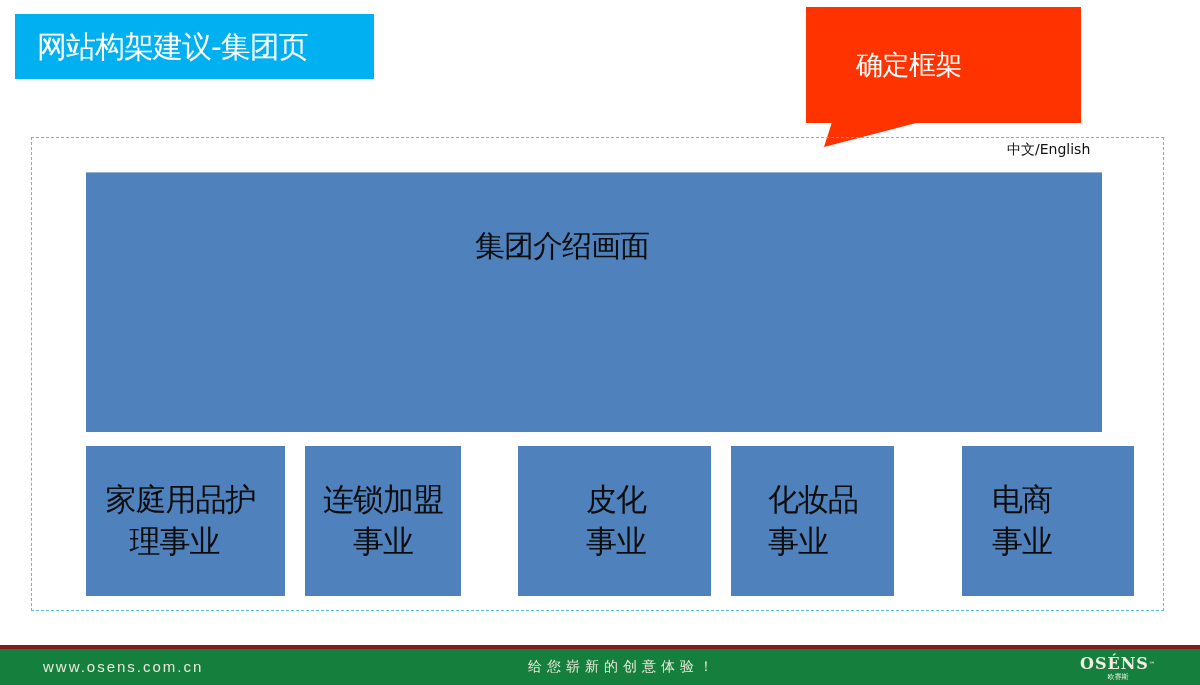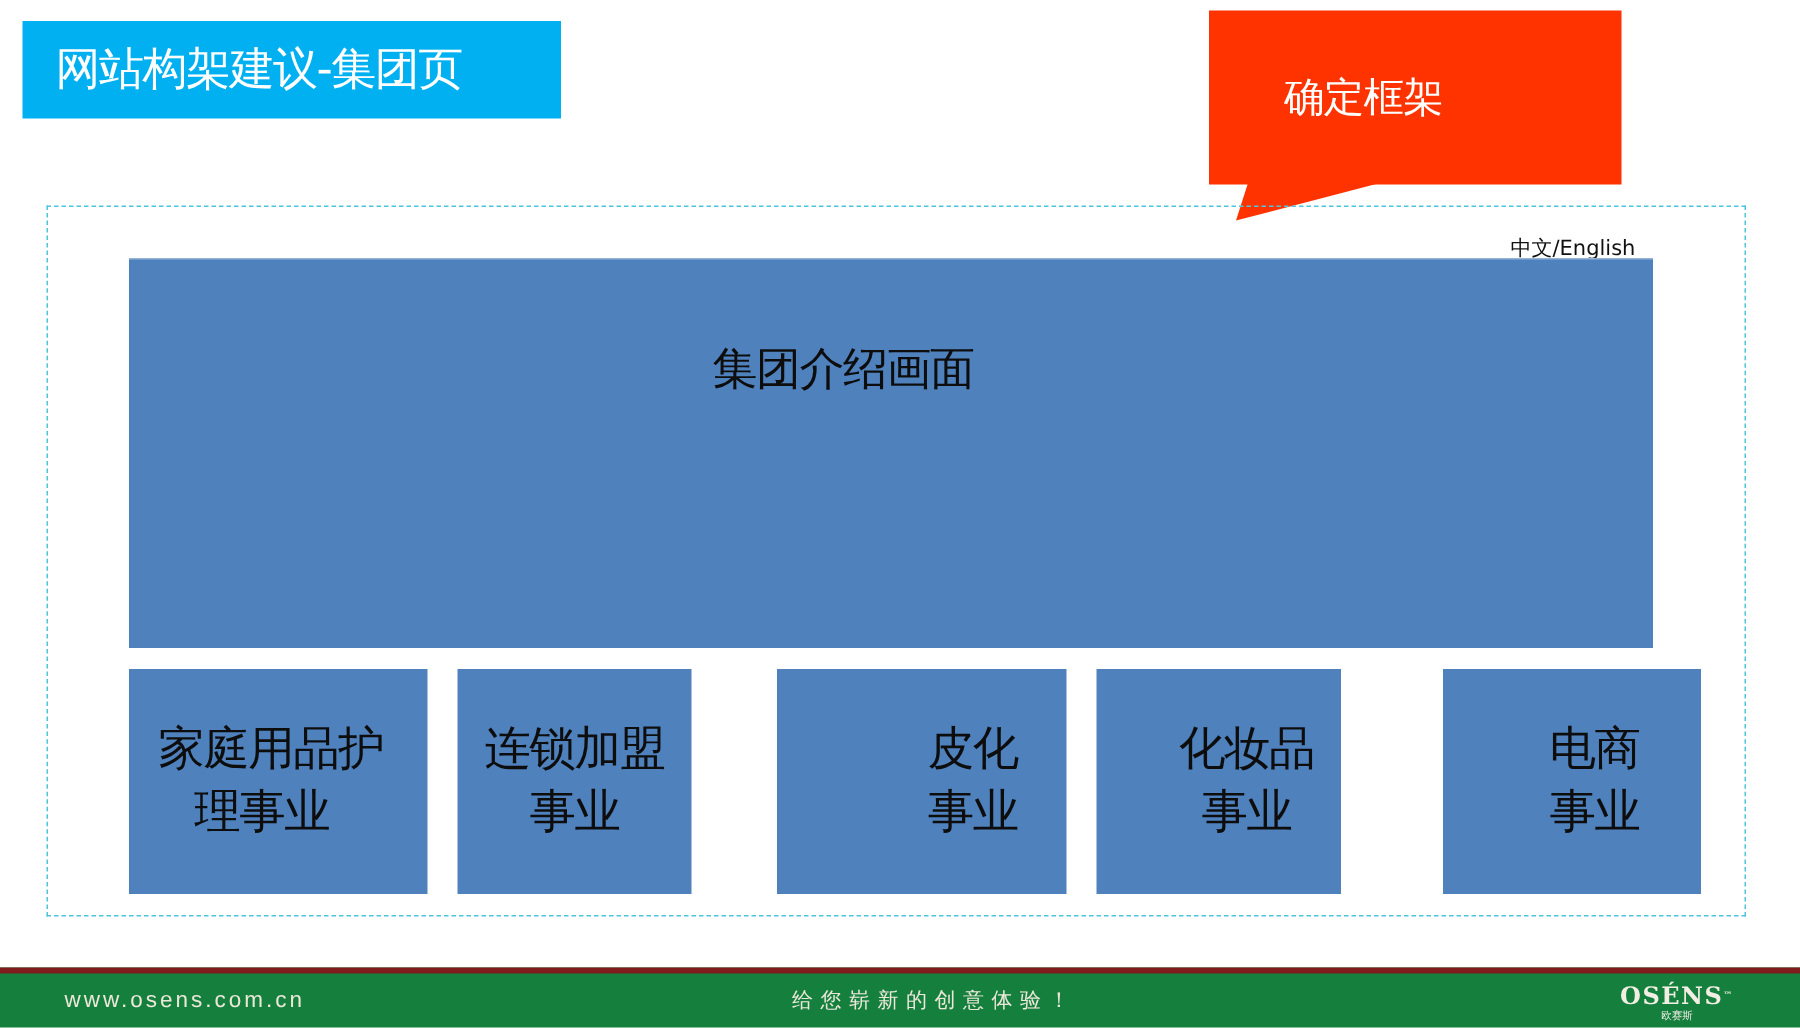--- a/index.html
+++ b/index.html
@@ -22,35 +22,34 @@
   }
   .callout-tail {
     position:absolute; left:822px; top:122px; width:100px; height:26px;
   }
   .frame {
     position:absolute; left:31px; top:137px; width:1133px; height:474px;
     border:1.5px dashed #4ec5dc; box-sizing:border-box;
   }
   .lang {
     position:absolute; left:1007px; top:141px;
-    font-size:14px; color:#111111; white-space:nowrap;margin-top:16px;
+    font-size:14px; color:#111111; white-space:nowrap;
   }
   .hero {
     position:absolute; left:86px; top:172px; width:1016px; height:259px;
     background:#4f81bd; border-top:1px solid #95b3d7;
   }
   .hero-label {
     position:absolute; left:475px; top:226px; font-size:30px; color:#0d0d0d;
     letter-spacing:-1px; white-space:nowrap;
   }
   .card {
     position:absolute; top:446px; height:150px; background:#4f81bd;
     color:#0d0d0d; font-size:31px; line-height:42px; box-sizing:border-box;
     letter-spacing:-1px;
-    text-align:center;
   }
   .card span { display:block; white-space:nowrap; }
   .footer {
     position:absolute; left:0; top:645px; width:1200px; height:40px;
     background:#15803d; border-top:4px solid #7f1d1d;
   }
   .footer-url {
     position:absolute; left:43px; top:9px; font-size:15px; color:#ede7da;
     letter-spacing:2px; font-family:"Liberation Sans", sans-serif;
   }

